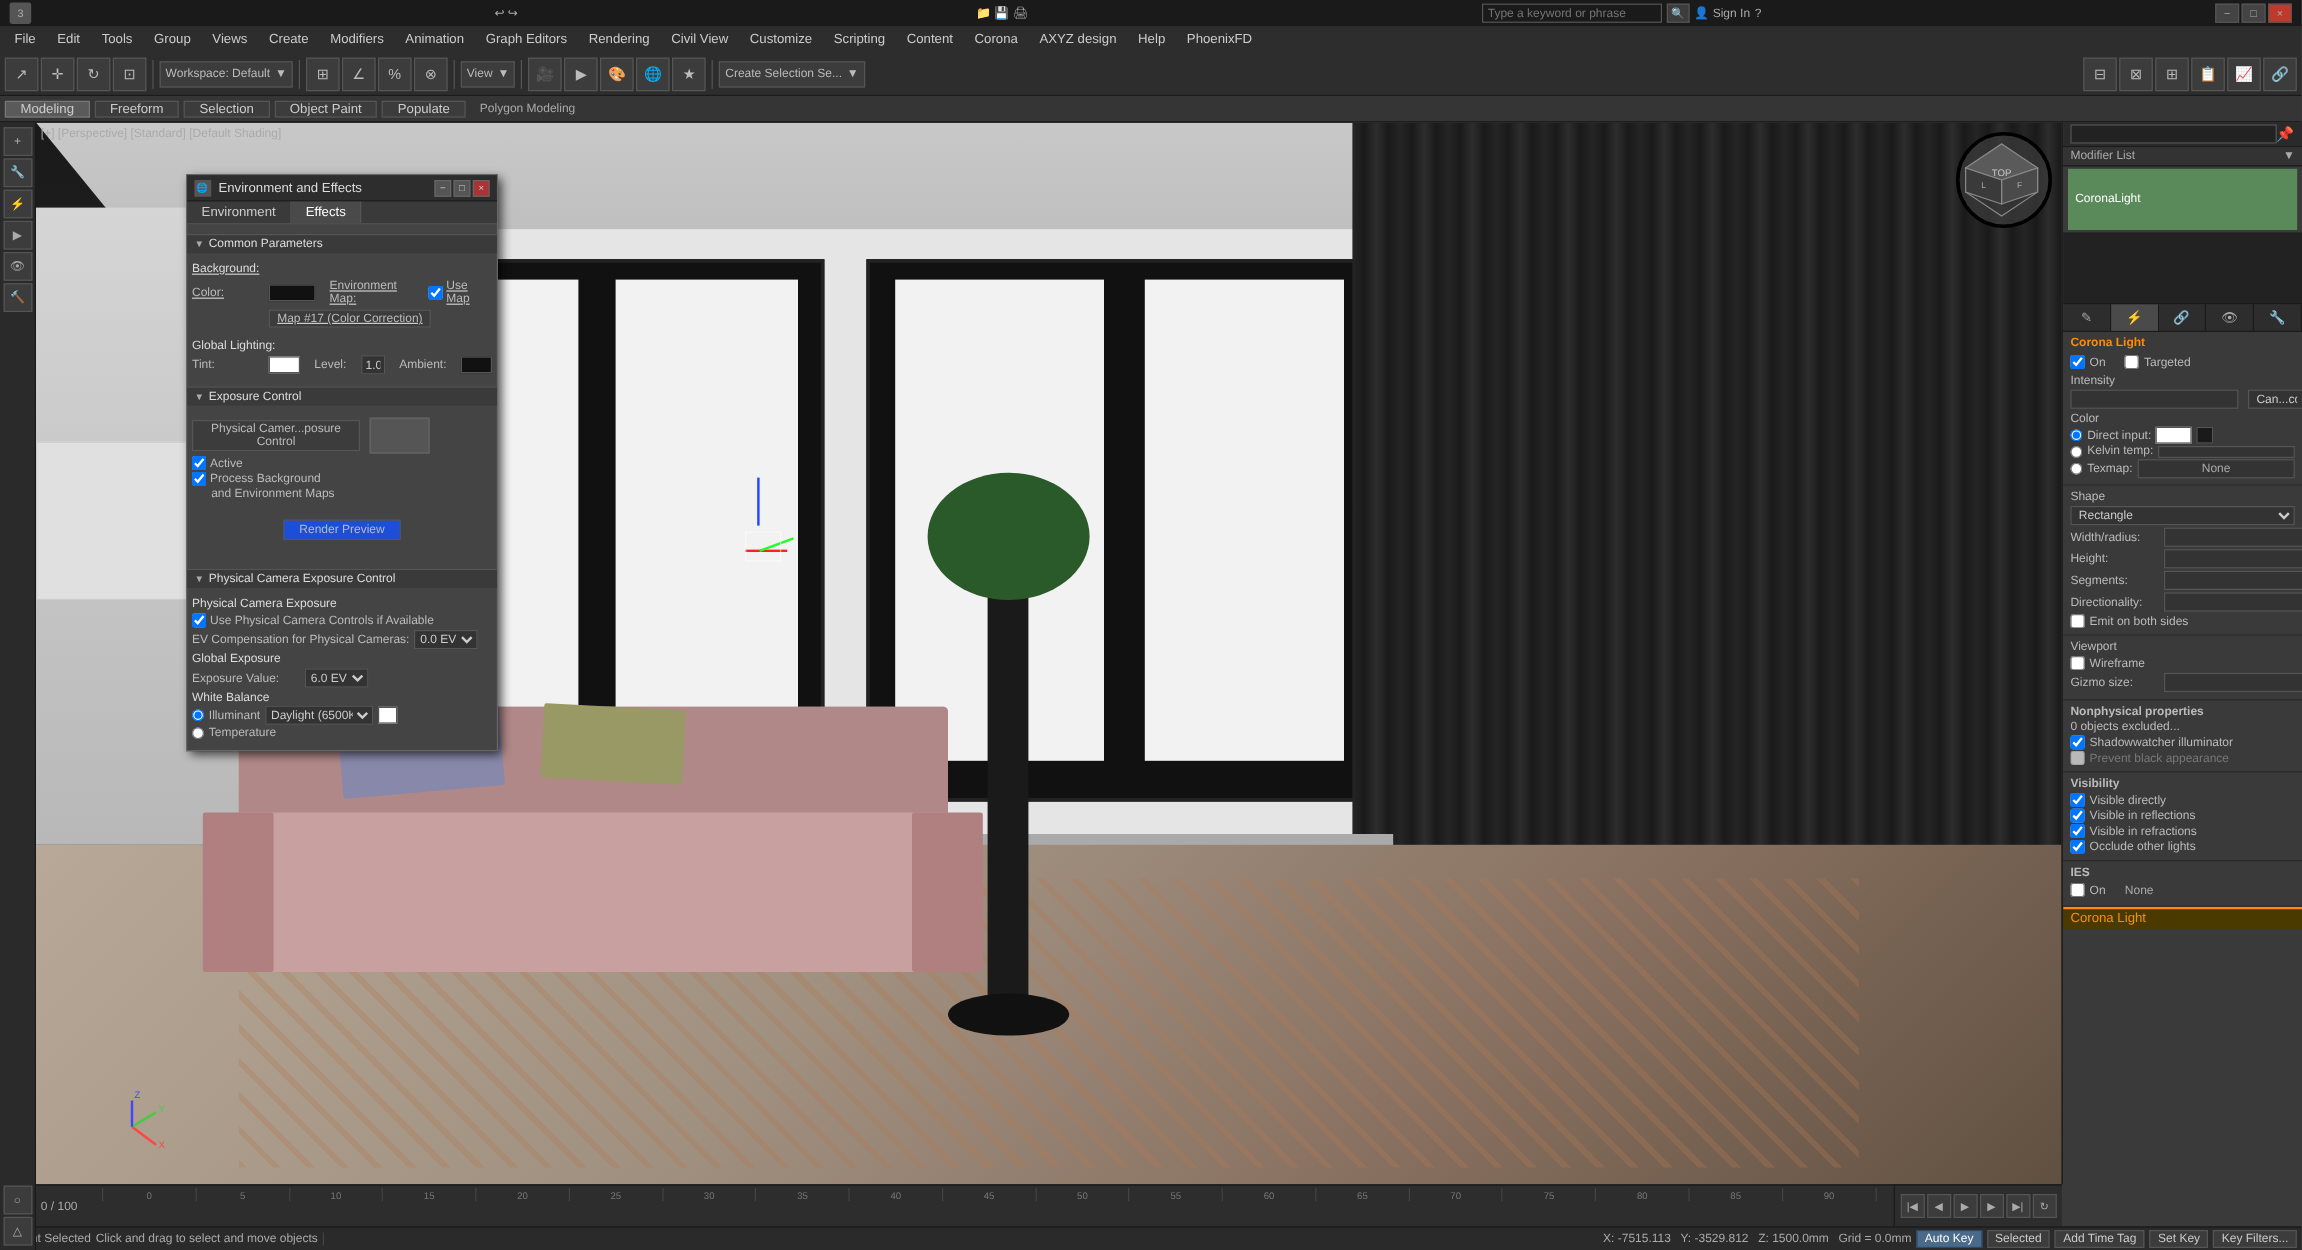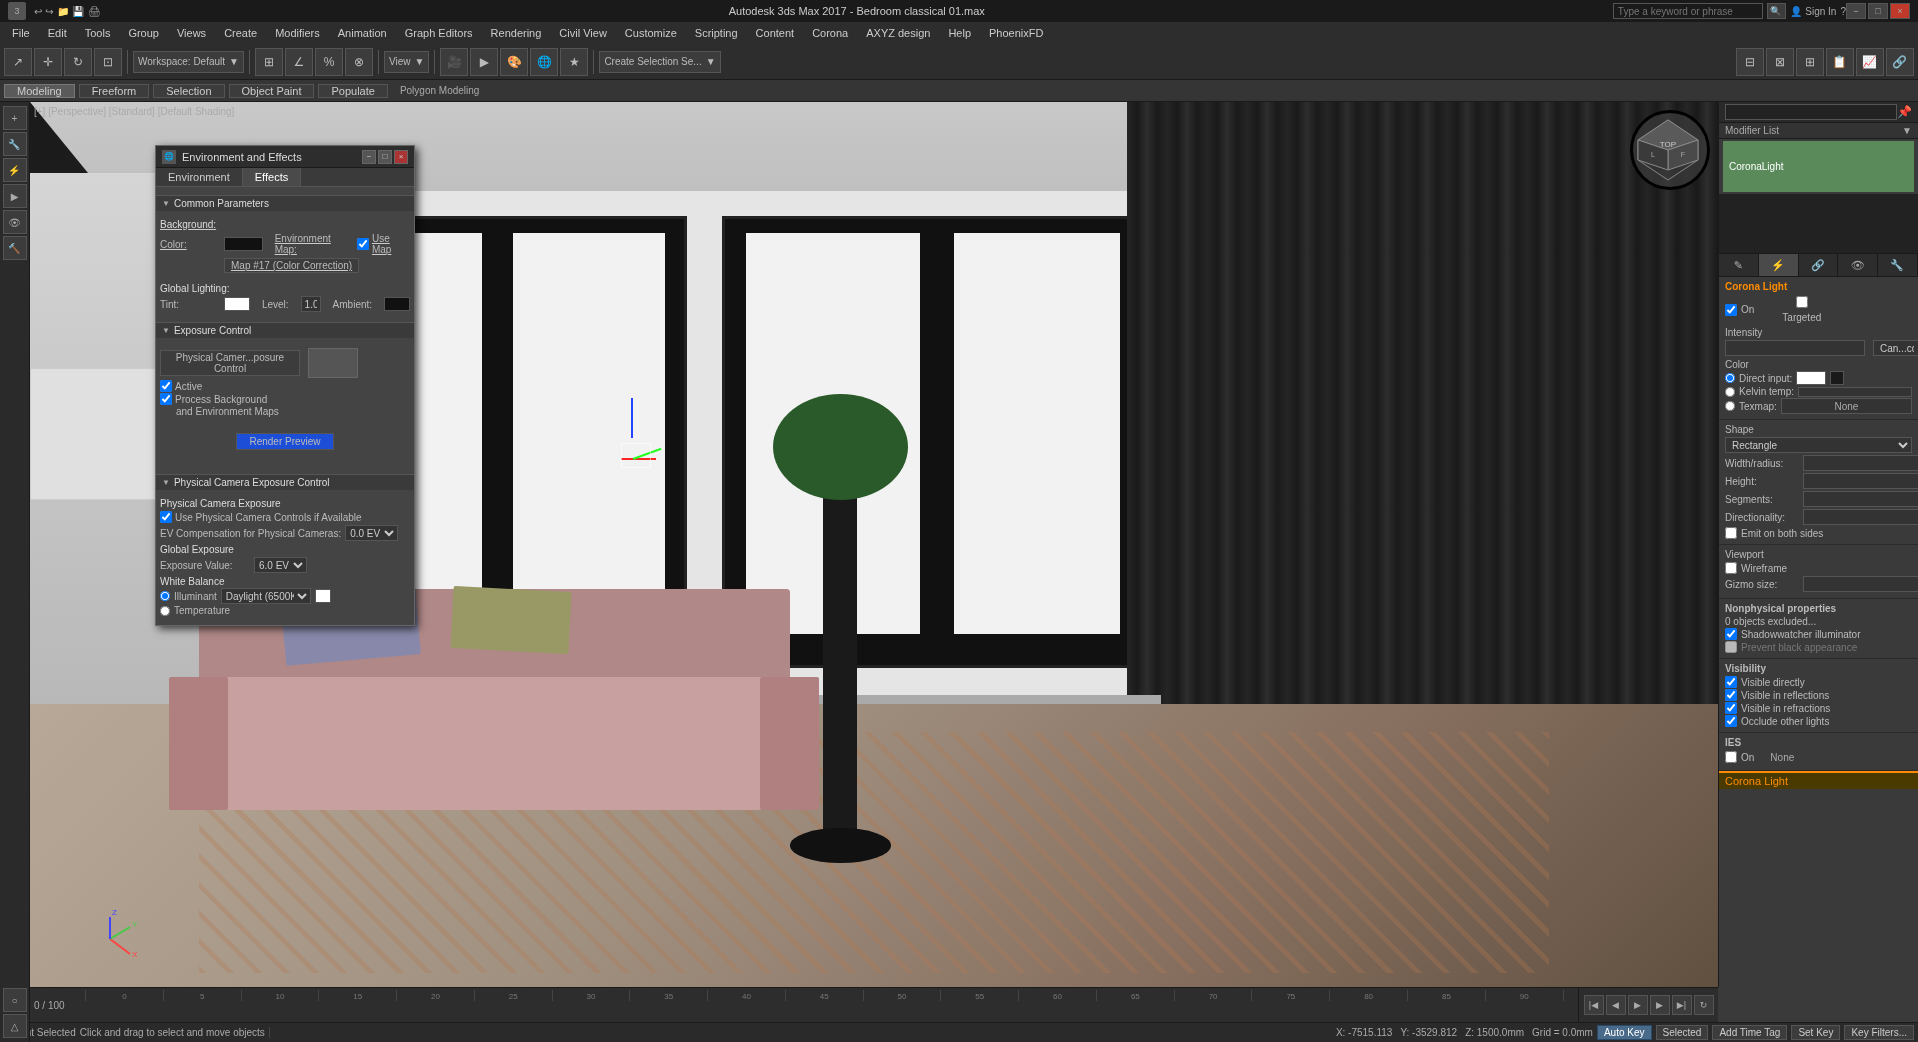--- a/index.html
+++ b/index.html
@@ -554,21 +554,20 @@
       font-size: 10px;
     }
   </style>
 </head>
 <body>
 
 <div id="title-bar">
   <div class="app-icon">3</div>
   <span style="margin-left:8px; font-size:10px; color:#aaa;">↩ ↪</span>
   <span style="margin-left:4px; font-size:10px; color:#aaa;">📁 💾 🖨</span>
-  <div class="title-text">Autodesk 3ds Max 2017 - Bedroom classical 01.max</div>
   <div style="display:flex; align-items:center; gap:4px;">
     <input type="text" placeholder="Type a keyword or phrase" style="background: rgb(26, 26, 26); border: 1px solid rgb(85, 85, 85); color: rgb(170, 170, 170); height: 16px; font-size: 10px; width: 150px; padding: 0px 4px;">
     <button style="background:#3c3c3c; border:1px solid #555; color:#aaa; height:16px; font-size:9px; padding:0 3px; cursor:pointer;">🔍</button>
     <span style="font-size:10px; color:#aaa; cursor:pointer;">👤 Sign In</span>
     <span style="font-size:10px; color:#aaa; cursor:pointer;">?</span>
   </div>
   <div class="window-controls">
     <div class="win-btn">−</div>
     <div class="win-btn">□</div>
     <div class="win-btn close">×</div>
@@ -887,21 +886,21 @@
   </div>
 
   <div class="rp-section">
     <div class="rp-section-title">Corona Light</div>
 
     <div class="rp-row">
       <div class="check-row">
         <input type="checkbox" checked="" style="">
         <span>On</span>
       </div>
-      <div class="check-row" style="margin-left:20px;flex-direction:column;">
+      <div class="check-row" style="margin-left:8px;">
         <input type="checkbox" style="">
         <span>Targeted</span>
       </div>
     </div>
 
     <div style="font-size:10px; color:#bbb; margin:3px 0 1px;">Intensity</div>
     <div class="rp-row">
       <input class="rp-input" type="text" style="">
       <select class="rp-select" style="width:60px;">
         <option>Can...cd)</option>

